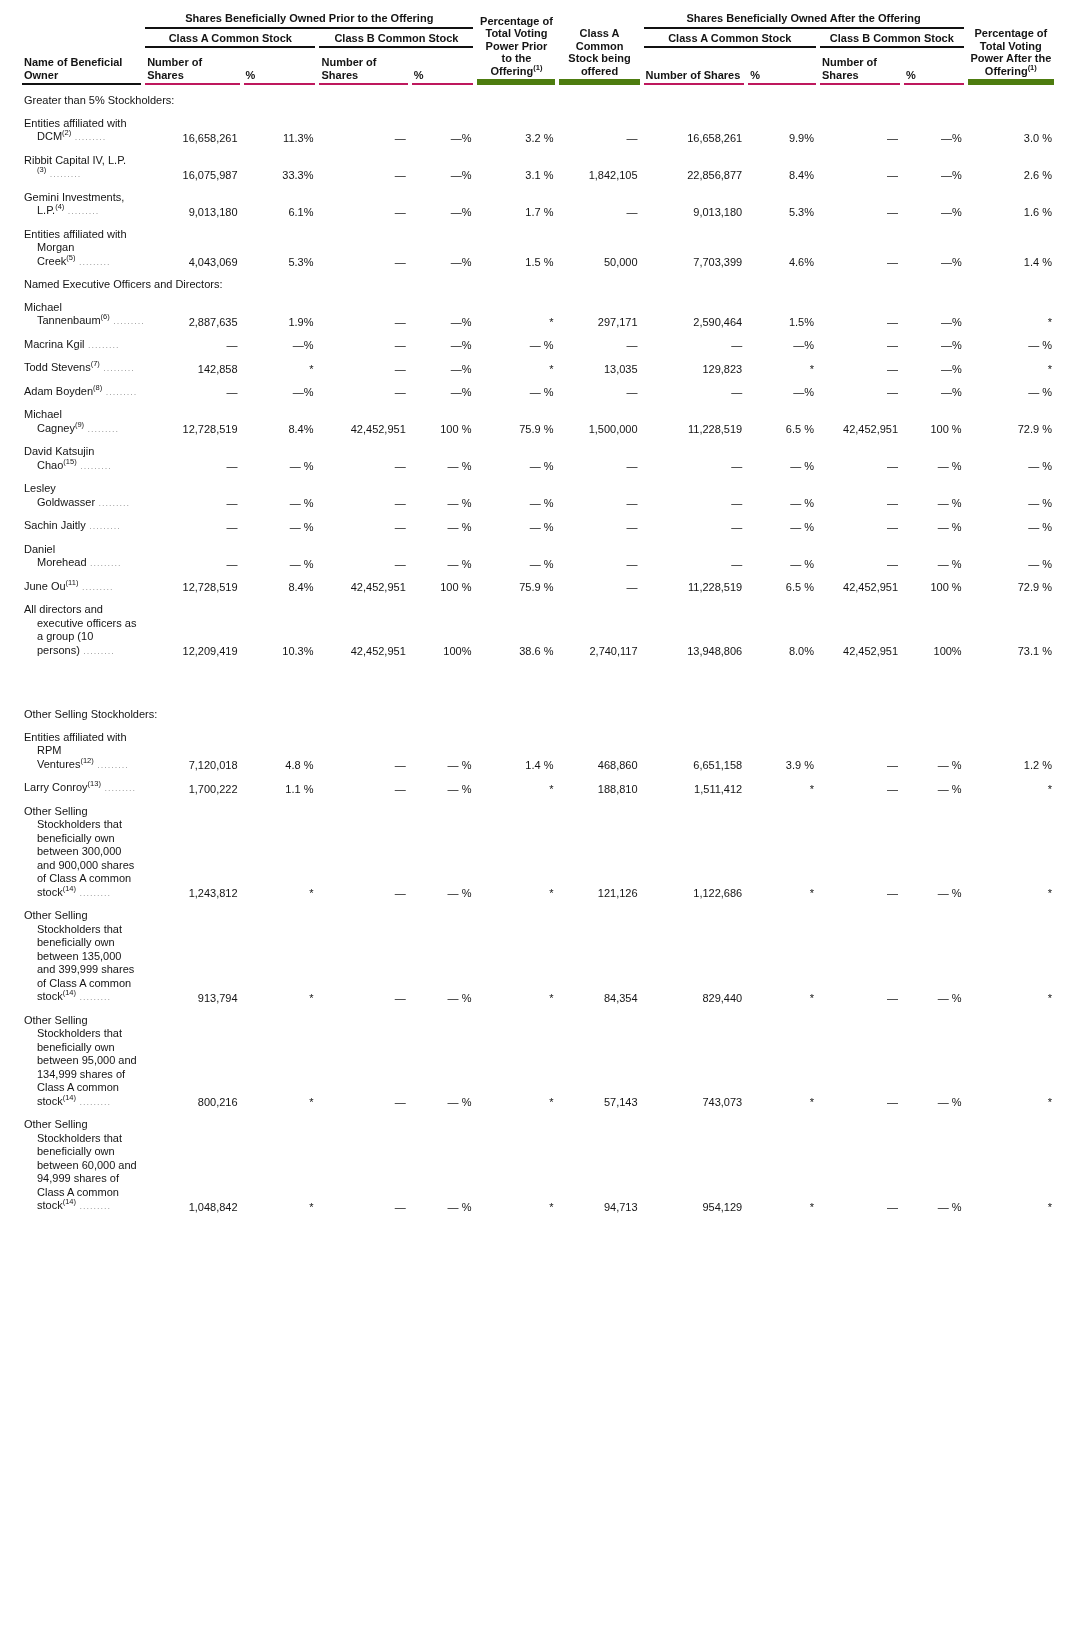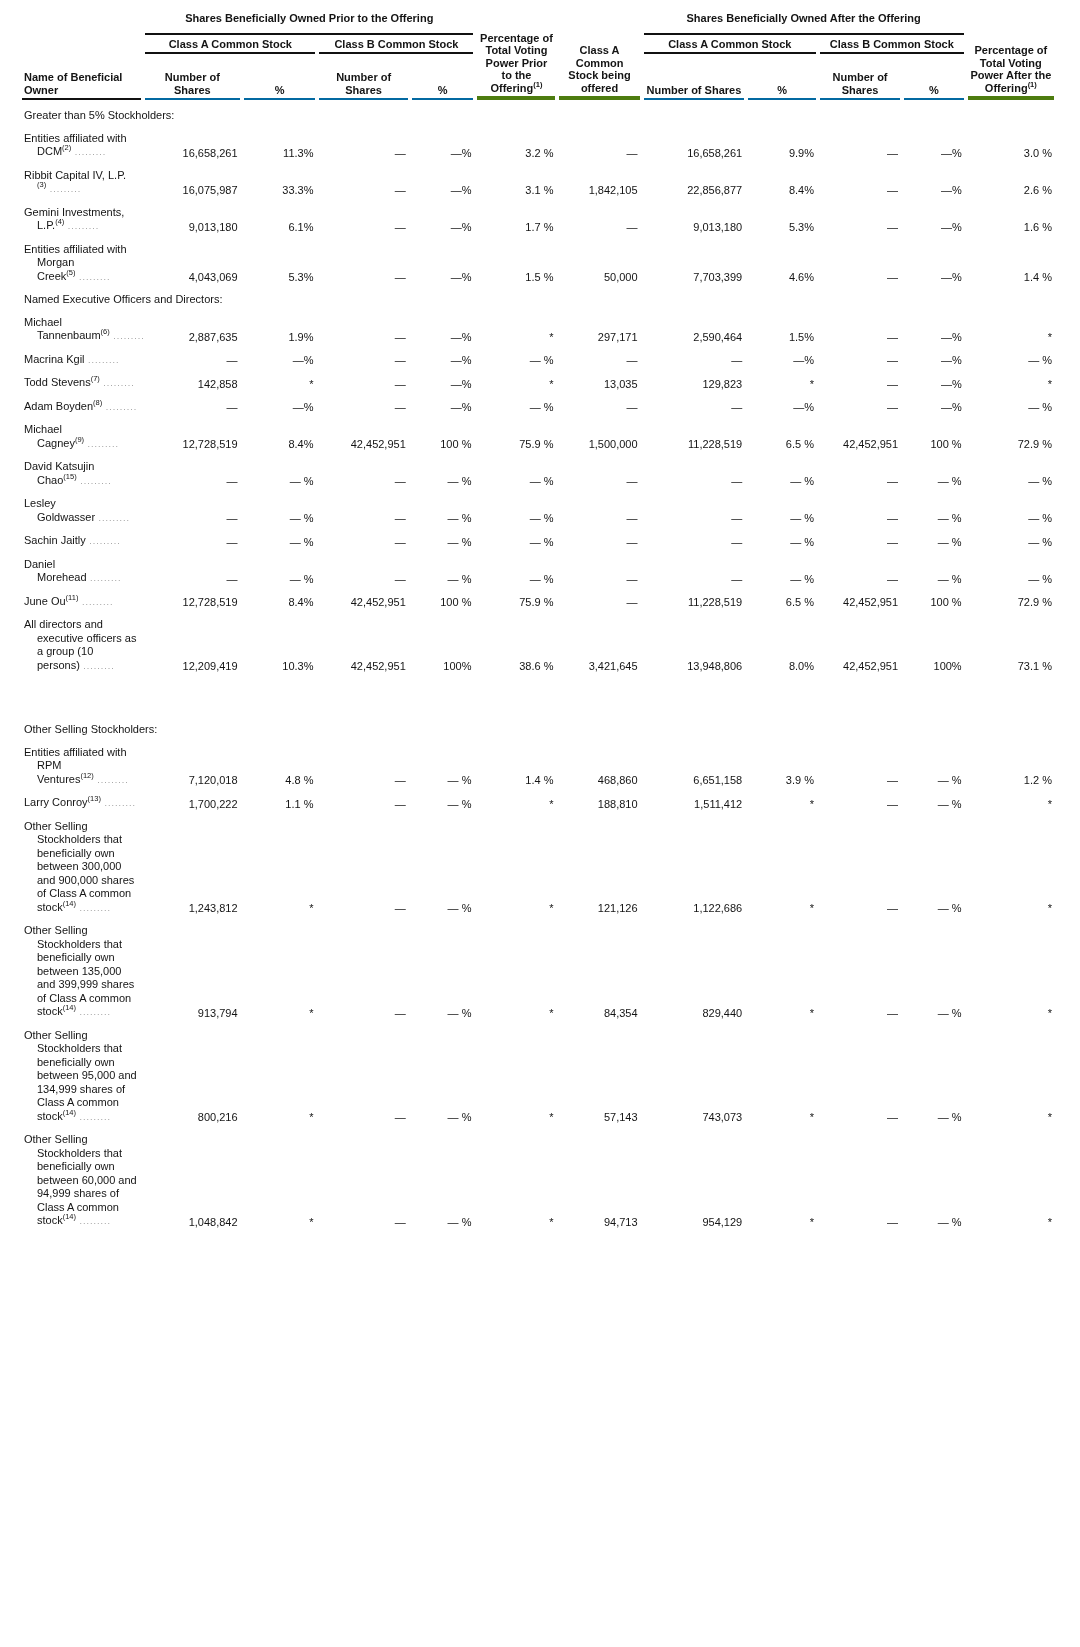--- a/index.html
+++ b/index.html
@@ -17,25 +17,25 @@
     width:1040px;
     font-size:11px;
   }
   thead th{
     font-weight:bold;
     font-size:11px;
     line-height:12.5px;
     vertical-align:bottom;
     padding:2px 2px 2px 2px;
   }
-  th.group-head{text-align:center;border-bottom:2px solid #111;padding-bottom:8px;}
+  th.group-head{text-align:center;border-bottom:2px solid #111;padding-bottom:2px;}
   th.class-head{text-align:center;border-bottom:2px solid #111;padding-top:3px;padding-bottom:2px;margin-top:15px;}
-  th.col-head{text-align:center;border-bottom:2px solid #0369a1;padding-top:17px;}
+  th.col-head{text-align:left;border-bottom:2px solid #be185d;padding-top:8px;}
   th.name-head{text-align:left;border-bottom:2px solid #111;vertical-align:bottom;}
-  th.tall-head{text-align:center;border-bottom:4px solid #4d7c0f;vertical-align:bottom;}
+  th.tall-head{text-align:center;border-bottom:6px solid #4d7c0f;vertical-align:bottom;}
   tbody td{
     vertical-align:bottom;
     padding:9px 2px 0 2px;
     line-height:14px;
     white-space:nowrap;
   }
   td.name{
     white-space:normal;
     padding-left:15px;
     text-indent:-13px;
@@ -317,21 +317,21 @@
           <td class="val">100 %</td>
           <td class="val">72.9 %</td>
         </tr>
         <tr>
           <td class="name"><span class="nm">All directors and executive officers as a group (10 persons)</span></td>
           <td class="val">12,209,419</td>
           <td class="val">10.3%</td>
           <td class="val">42,452,951</td>
           <td class="val">100%</td>
           <td class="val">38.6 %</td>
-          <td class="val">3,421,645</td>
+          <td class="val">2,740,117</td>
           <td class="val">13,948,806</td>
           <td class="val">8.0%</td>
           <td class="val">42,452,951</td>
           <td class="val">100%</td>
           <td class="val">73.1 %</td>
         </tr>
         <tr class="gap-before section">
           <td colspan="12">Other Selling Stockholders:</td>
         </tr>
         <tr>

